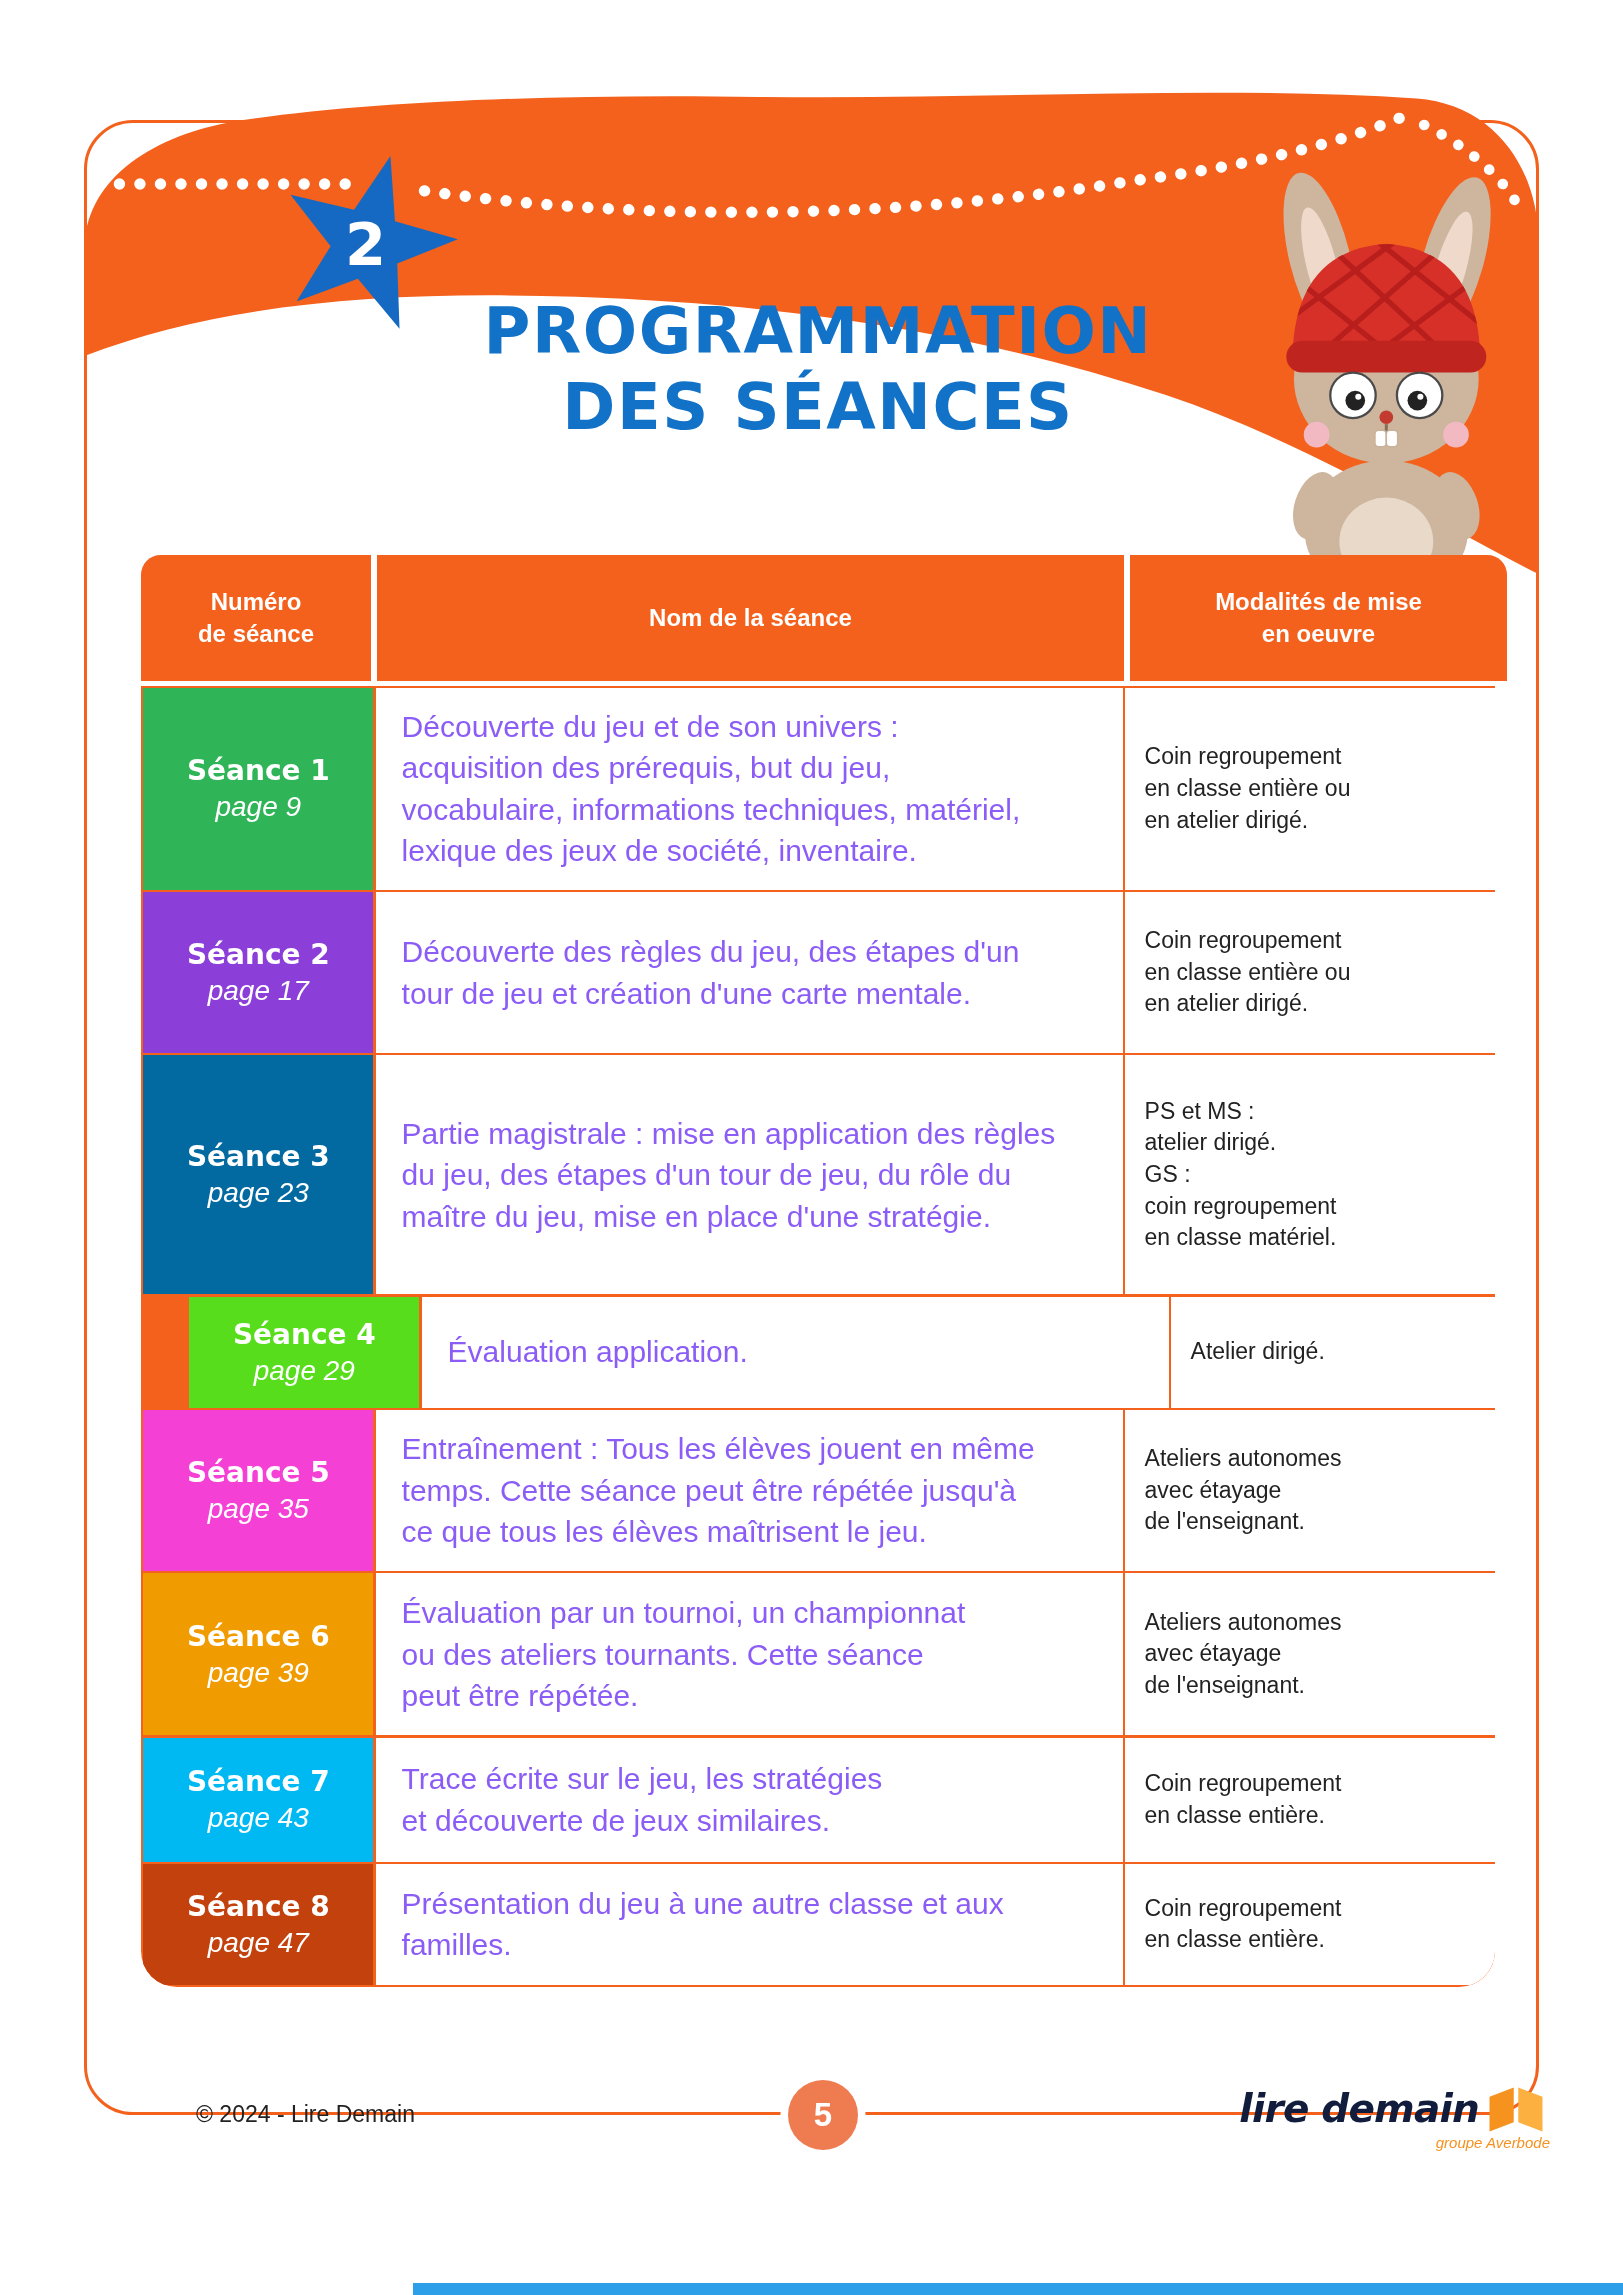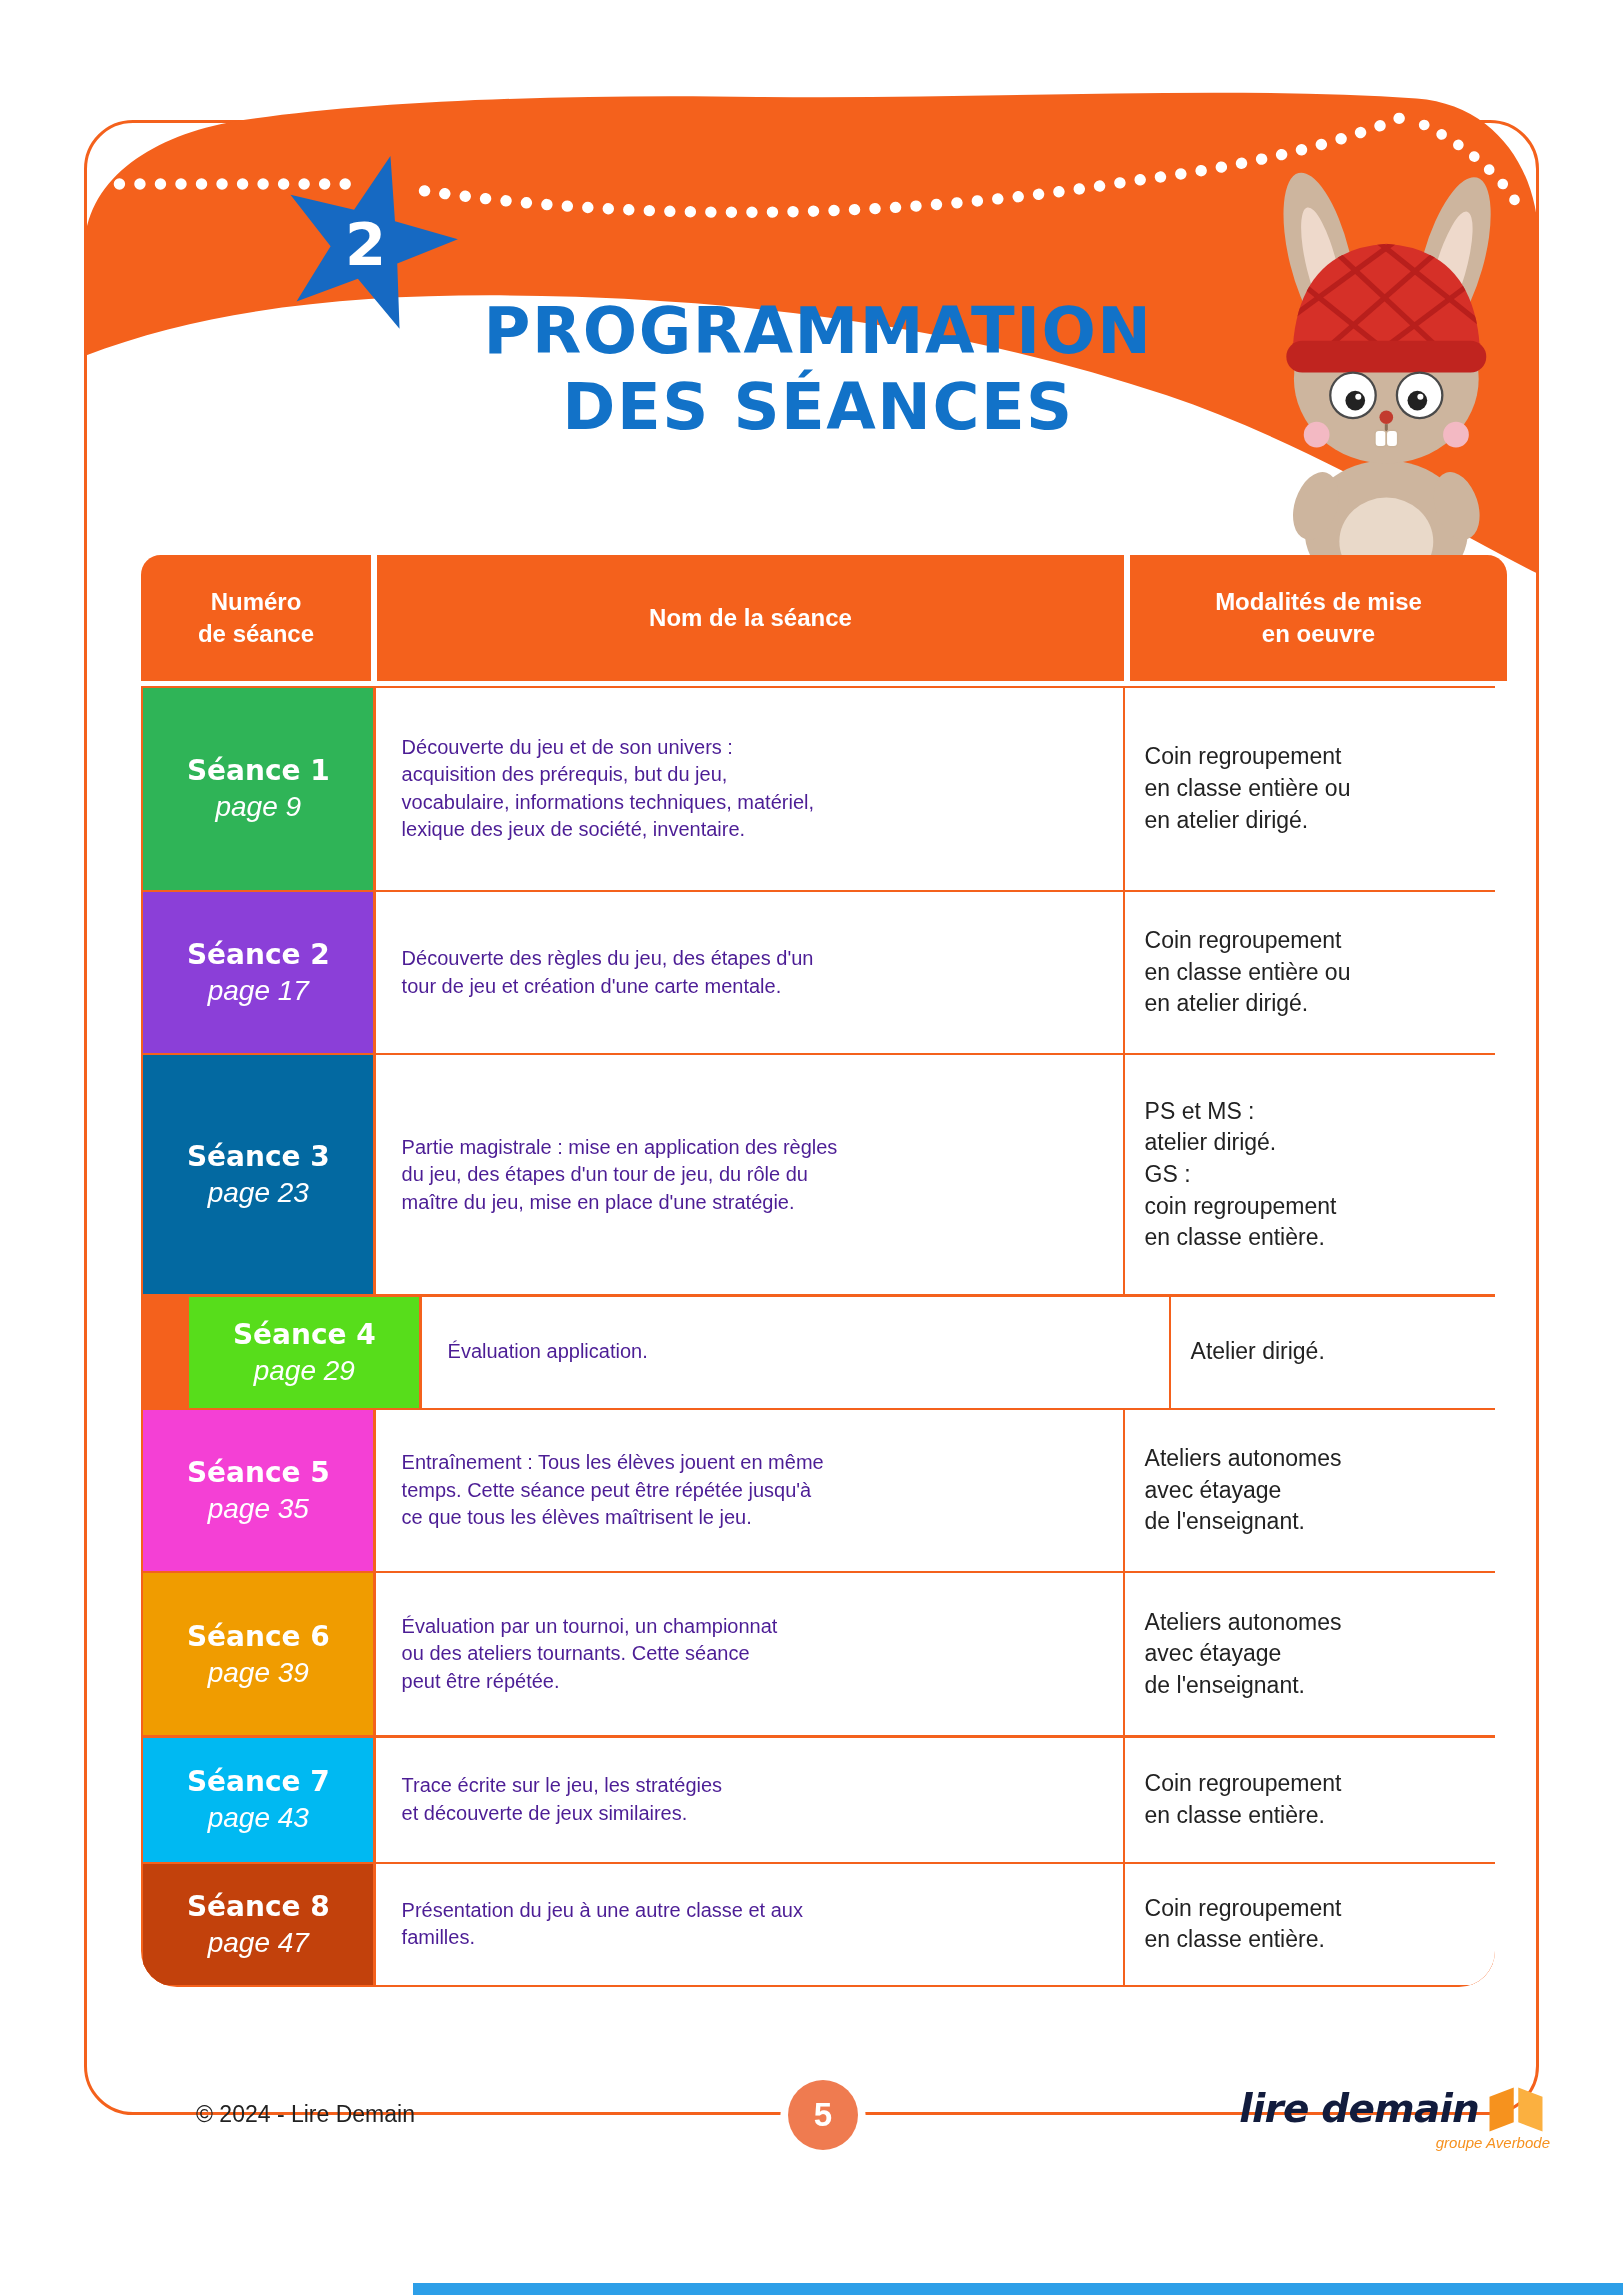--- a/index.html
+++ b/index.html
@@ -33,21 +33,21 @@
     background:#f4611c;padding:2.3px;display:flex;flex-direction:column;gap:2.3px;
     border-radius:0 0 36px 36px;overflow:hidden;
   }
   .trow{display:grid;grid-template-columns:230px 747px 377px;gap:2.3px;background:#f4611c;}
   .r0{min-height:202px;}.r1{min-height:161px;}.r2{min-height:239px;}.r3{min-height:111px;margin-left:46px;}
   .r4{min-height:161px;}.r5{min-height:162px;}.r6{min-height:124px;}.r7{min-height:121px;}
   .cell{background:#fff;display:flex;flex-direction:column;justify-content:center;box-sizing:border-box;}
   .seance-cell{align-items:center;text-align:left;color:#fff;}
   .seance-name{font-size:28px;font-weight:bold;font-family:"DejaVu Sans","Liberation Sans",sans-serif;}
   .seance-page{font-size:28px;margin-top:3.8px;font-style:italic;}
-  .name-cell{color:#4c1d95;font-size:20px;line-height:1.38;white-space:pre-line;padding:13.6px 15px 13.6px 26px;}
+  .name-cell{color:#8b5cf6;font-size:30px;line-height:1.38;white-space:pre-line;padding:13.6px 15px 13.6px 26px;}
   .mod-cell{color:#222;font-size:23px;line-height:1.38;white-space:pre-line;padding:13.6px 10.6px 13.6px 19.7px;}
   
   .copyright{position:absolute;left:196px;top:2101px;font-size:23px;color:#222;}
   .page-badge{
     position:absolute;left:788px;top:2080px;width:70px;height:70px;border-radius:50%;
     background:#ef7b50;box-shadow:0 0 0 7.6px #fff;color:#fff;font-size:33px;font-weight:bold;
     display:flex;align-items:center;justify-content:center;
   }
   .logo{position:absolute;right:79px;top:2086px;display:flex;align-items:flex-start;gap:9px;}
   .logo-text{
@@ -173,21 +173,21 @@
           <div class="seance-name">Séance 3</div>
           <div class="seance-page">page 23</div>
         </div>
         <div class="cell name-cell">Partie magistrale : mise en application des règles
 du jeu, des étapes d'un tour de jeu, du rôle du
 maître du jeu, mise en place d'une stratégie.</div>
         <div class="cell mod-cell">PS et MS :
 atelier dirigé.
 GS :
 coin regroupement
-en classe entière.</div>
+en classe matériel.</div>
       </div>
 
       <div class="trow r3">
         <div class="cell seance-cell" style="background: rgb(87, 221, 27);">
           <div class="seance-name">Séance 4</div>
           <div class="seance-page">page 29</div>
         </div>
         <div class="cell name-cell">Évaluation application.</div>
         <div class="cell mod-cell">Atelier dirigé.</div>
       </div>

